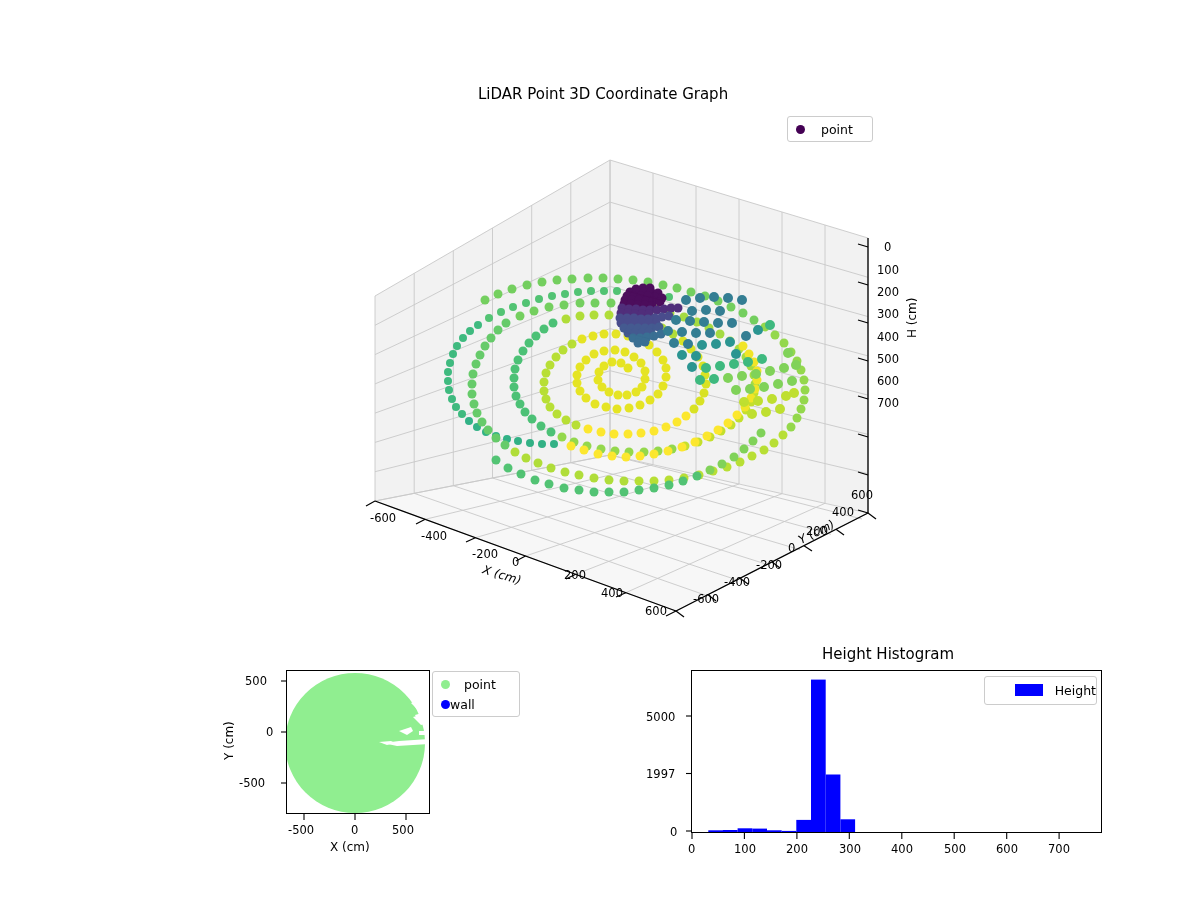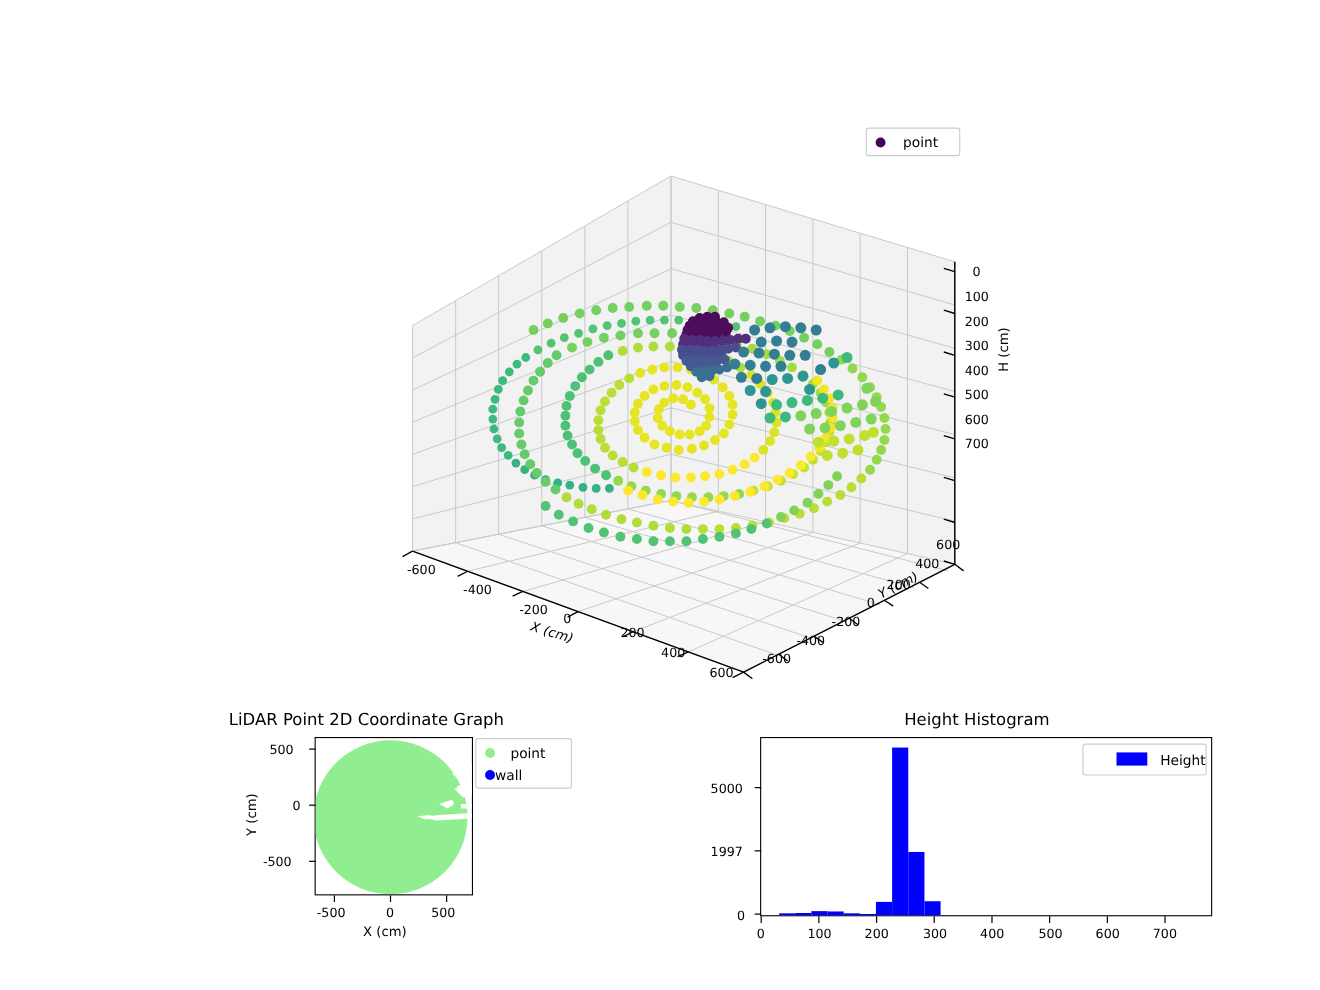--- a/index.html
+++ b/index.html
@@ -19,20 +19,21 @@
   .frame{position:absolute;border:1px solid #000;box-sizing:border-box;background:#fff;}
   svg{display:block;overflow:visible;}
 </style>
 </head>
 <body>
 
 <div class="fig">
 
   <div class="panel3d" style="left:0;top:0;width:1200px;height:630px;">
 
+    <div class="abs ttl" style="left:478px;top:85px;">LiDAR Point 3D Coordinate Graph</div>
 
     <div class="lgbox" style="left:787px;top:116px;width:84px;height:24px;">
       <div class="lgrow" style="margin:2px 0 0 8px;">
         <span class="lgdot" style="background:#440154;"></span>
         <span class="lgtxt" style="margin-left:16px;">point</span>
       </div>
     </div>
 
     <svg class="abs" style="left:0;top:0;" width="1200" height="630">
       <defs>
@@ -663,21 +664,20 @@
     <div class="abs tick" style="left:877px;top:307px;">300</div>
     <div class="abs tick" style="left:877px;top:330px;">400</div>
     <div class="abs tick" style="left:877px;top:352px;">500</div>
     <div class="abs tick" style="left:877px;top:374px;">600</div>
     <div class="abs tick" style="left:877px;top:396px;">700</div>
     <div class="abs axlab" style="left:905px;top:338px;transform:rotate(-90deg);transform-origin:left top;">H (cm)</div>
   </div>
 
   <div class="abs" style="left:0;top:630px;width:600px;height:270px;">
 
-    <div class="abs ttl" style="left:208px;top:15px;">LiDAR Point 2D Coordinate Graph</div>
 
     <div class="frame" style="left:286px;top:40px;width:144px;height:144px;">
       <svg width="142" height="142" style="position:absolute;left:0;top:0;">
         <defs>
           <clipPath id="clip2d">
               <rect x="0" y="0" width="142" height="142"></rect>
             </clipPath>
         </defs>
         <g clip-path="url(#clip2d)">
 

